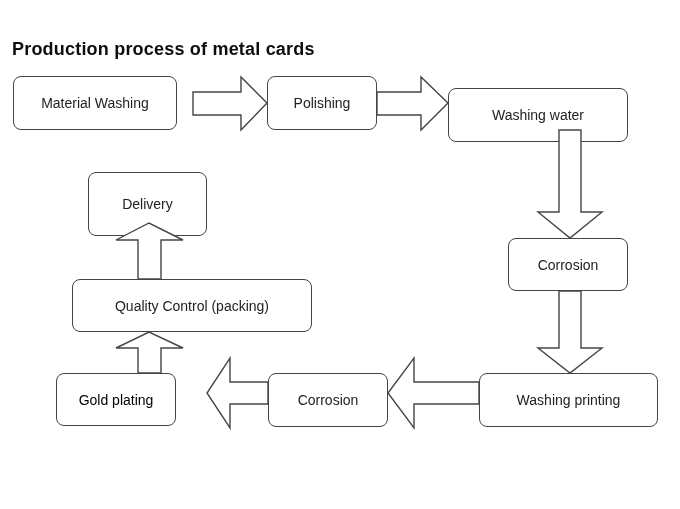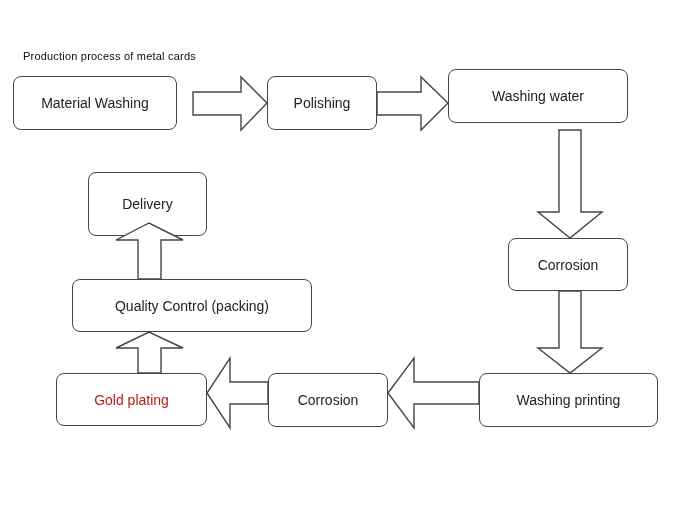--- a/index.html
+++ b/index.html
@@ -8,23 +8,23 @@
     width: 680px;
     height: 509px;
     background: #ffffff;
     overflow: hidden;
     font-family: "Liberation Sans", "DejaVu Sans", sans-serif;
   }
   #diagram-title {
     position: absolute;
     left: 7px;
     top: 34px;
-    margin: 16px;
-    font-size: 11px;
-    font-weight: normal;
+    margin: 5px;
+    font-size: 18px;
+    font-weight: bold;
     letter-spacing: 0.2px;
     color: #0d0d0d;
     white-space: nowrap;
   }
   #nodes-layer { position: absolute; left: 0; top: 0; width: 680px; height: 509px; }
   .node {
     position: absolute;
     box-sizing: border-box;
     background: #ffffff;
     border: 1.5px solid #454545;
@@ -54,33 +54,33 @@
 
 <div id="canvas" style="background: rgb(255, 255, 255);">
   <h1 id="diagram-title" style="color: rgb(13, 13, 13);">Production process of metal cards</h1>
   <div id="nodes-layer">
       <div class="node" style="left: 13px; top: 76px; width: 164px; height: 54px; background: rgb(255, 255, 255); border-color: rgb(69, 69, 69); color: rgb(34, 34, 34);">
         <span>Material Washing</span>
       </div>
       <div class="node" style="left: 267px; top: 76px; width: 110px; height: 54px; background: rgb(255, 255, 255); border-color: rgb(69, 69, 69); color: rgb(34, 34, 34);">
         <span>Polishing</span>
       </div>
-      <div class="node" style="left: 448px; top: 69px; width: 180px; height: 54px; background: rgb(255, 255, 255); border-color: rgb(69, 69, 69); color: rgb(34, 34, 34); align-items: center;">
+      <div class="node" style="left: 448px; top: 88px; width: 180px; height: 54px; background: rgb(255, 255, 255); border-color: rgb(69, 69, 69); color: rgb(34, 34, 34); align-items: center;">
         <span>Washing water</span>
       </div>
       <div class="node" style="left: 508px; top: 238px; width: 120px; height: 53px; background: rgb(255, 255, 255); border-color: rgb(69, 69, 69); color: rgb(34, 34, 34);">
         <span>Corrosion</span>
       </div>
       <div class="node" style="left: 479px; top: 373px; width: 179px; height: 54px; background: rgb(255, 255, 255); border-color: rgb(69, 69, 69); color: rgb(34, 34, 34);">
         <span>Washing printing</span>
       </div>
       <div class="node" style="left: 268px; top: 373px; width: 120px; height: 54px; background: rgb(255, 255, 255); border-color: rgb(69, 69, 69); color: rgb(34, 34, 34);">
         <span>Corrosion</span>
       </div>
-      <div class="node" style="left: 56px; top: 373px; width: 151px; height: 53px; background: rgb(255, 255, 255); border-color: rgb(69, 69, 69); color: #b91c1c;">
+      <div class="node" style="left: 56px; top: 373px; width: 120px; height: 53px; background: rgb(255, 255, 255); border-color: rgb(69, 69, 69); color: #000000;">
         <span>Gold plating</span>
       </div>
       <div class="node" style="left: 28px; top: 279px; width: 240px; height: 53px; background: rgb(255, 255, 255); border-color: rgb(69, 69, 69); color: rgb(34, 34, 34); margin-left: 44px;">
         <span>Quality Control (packing)</span>
       </div>
       <div class="node" style="left: 88px; top: 172px; width: 119px; height: 64px; background: rgb(255, 255, 255); border-color: rgb(69, 69, 69); color: rgb(34, 34, 34);">
         <span>Delivery</span>
       </div>
     </div>
   <svg id="arrows-layer" viewBox="0 0 680 509" xmlns="http://www.w3.org/2000/svg">

